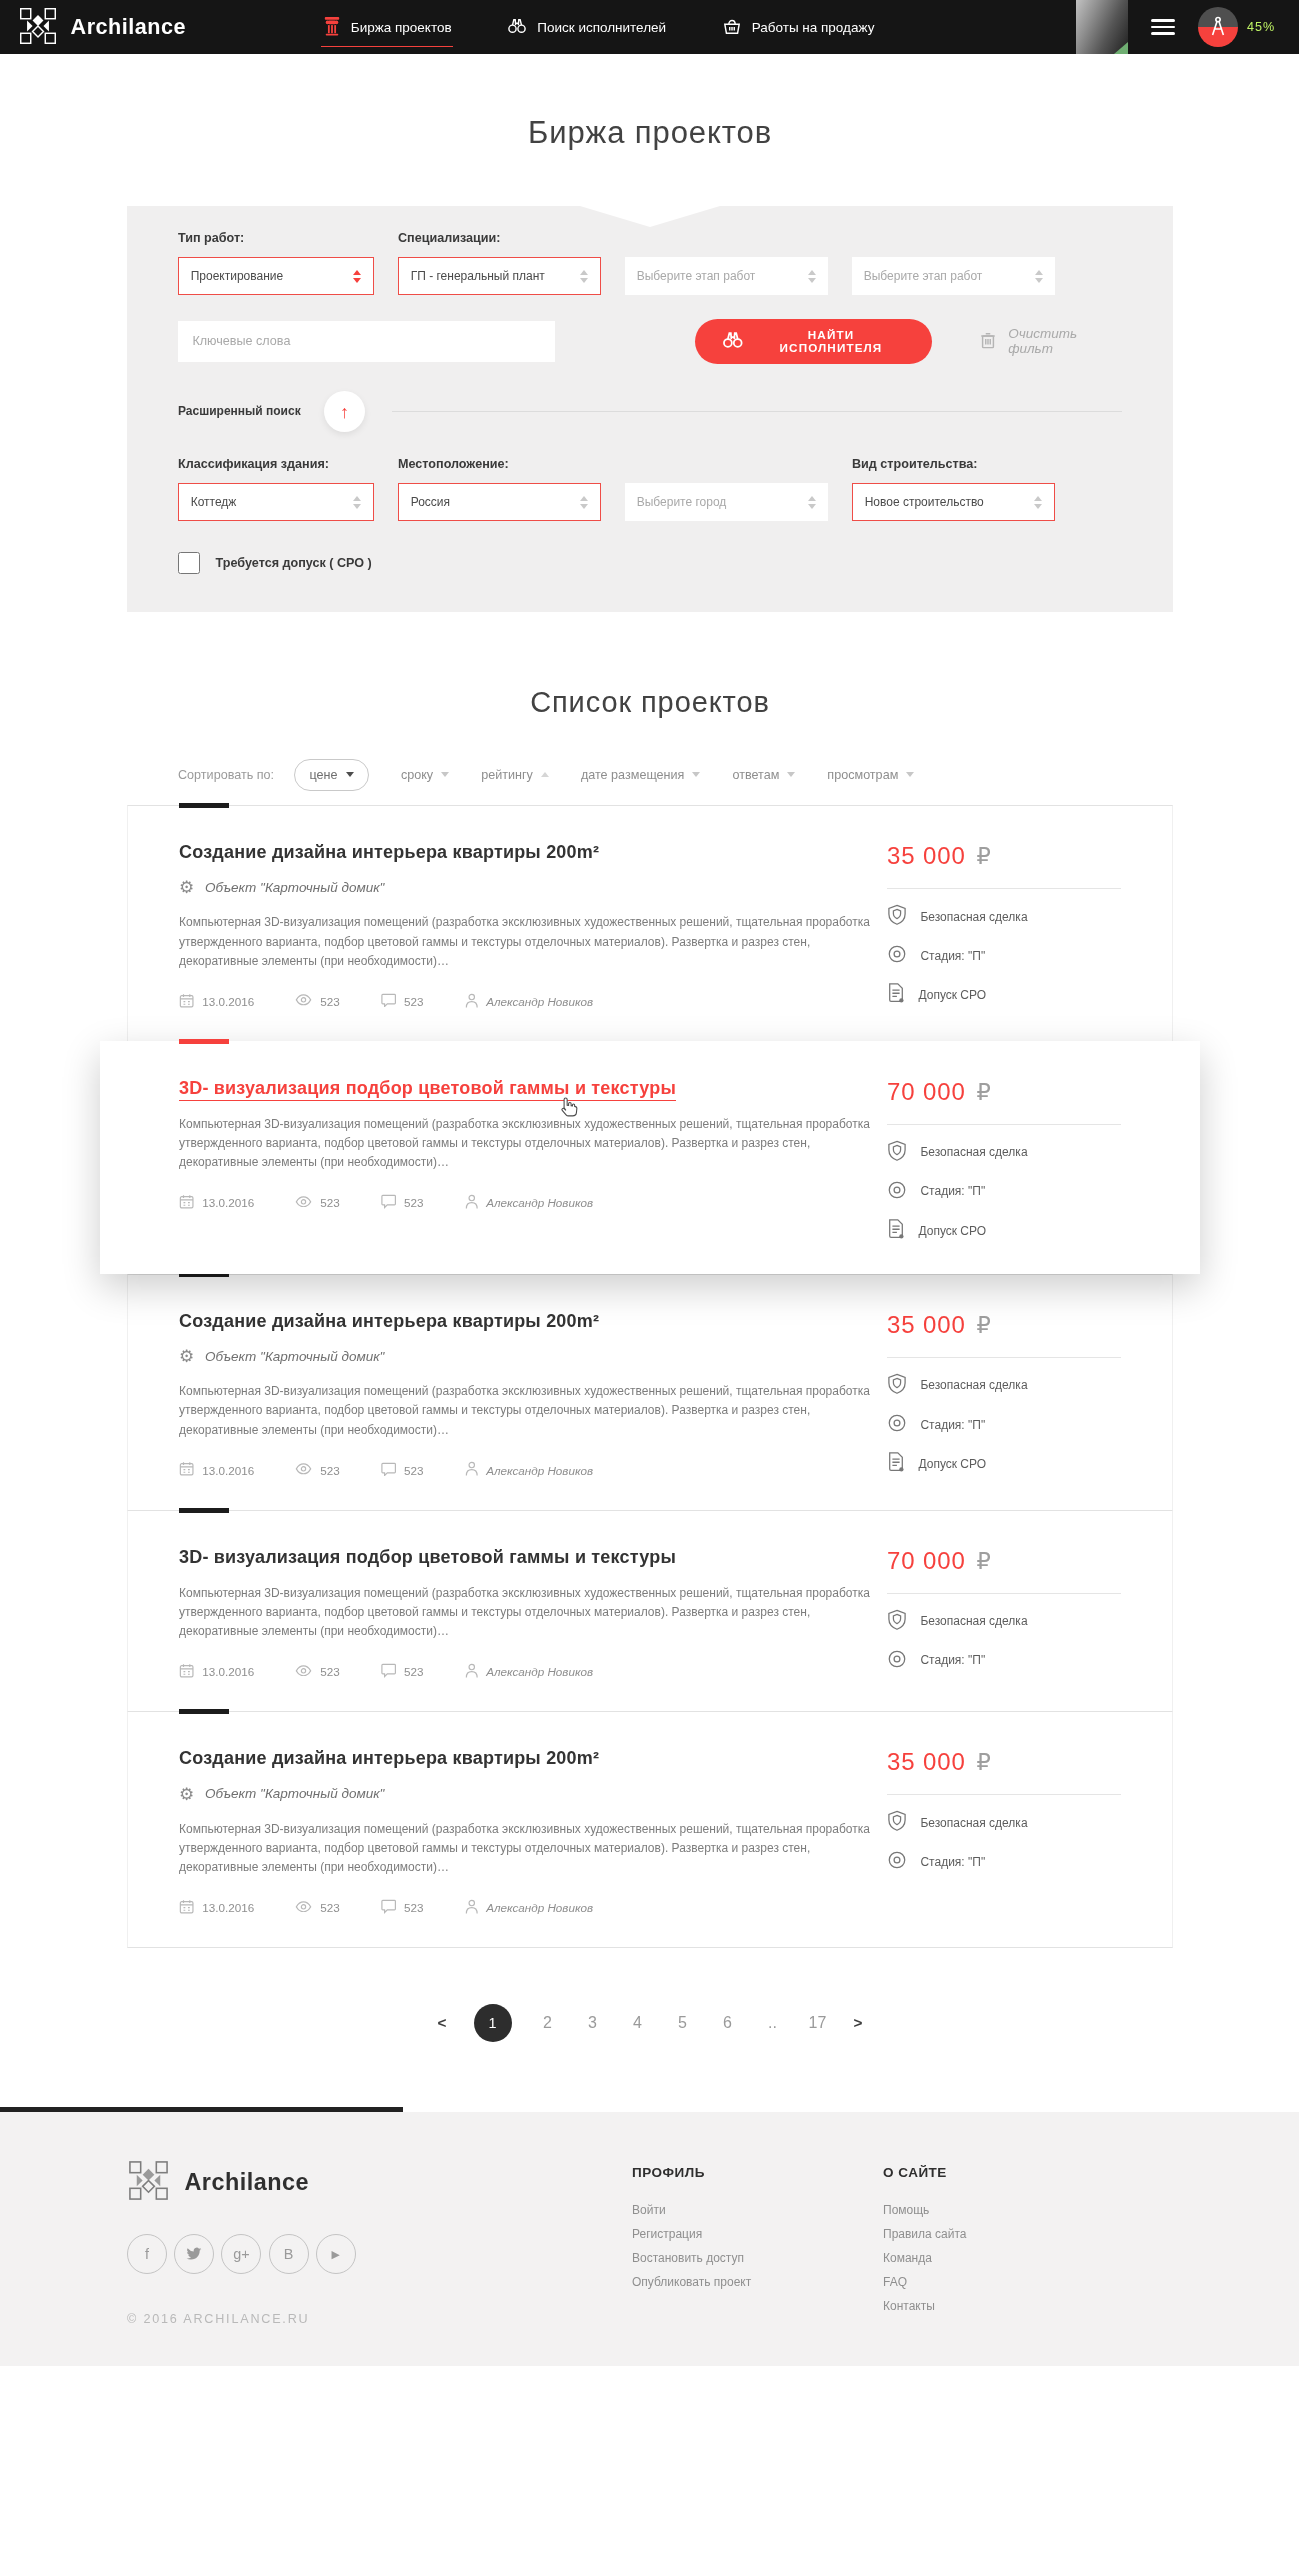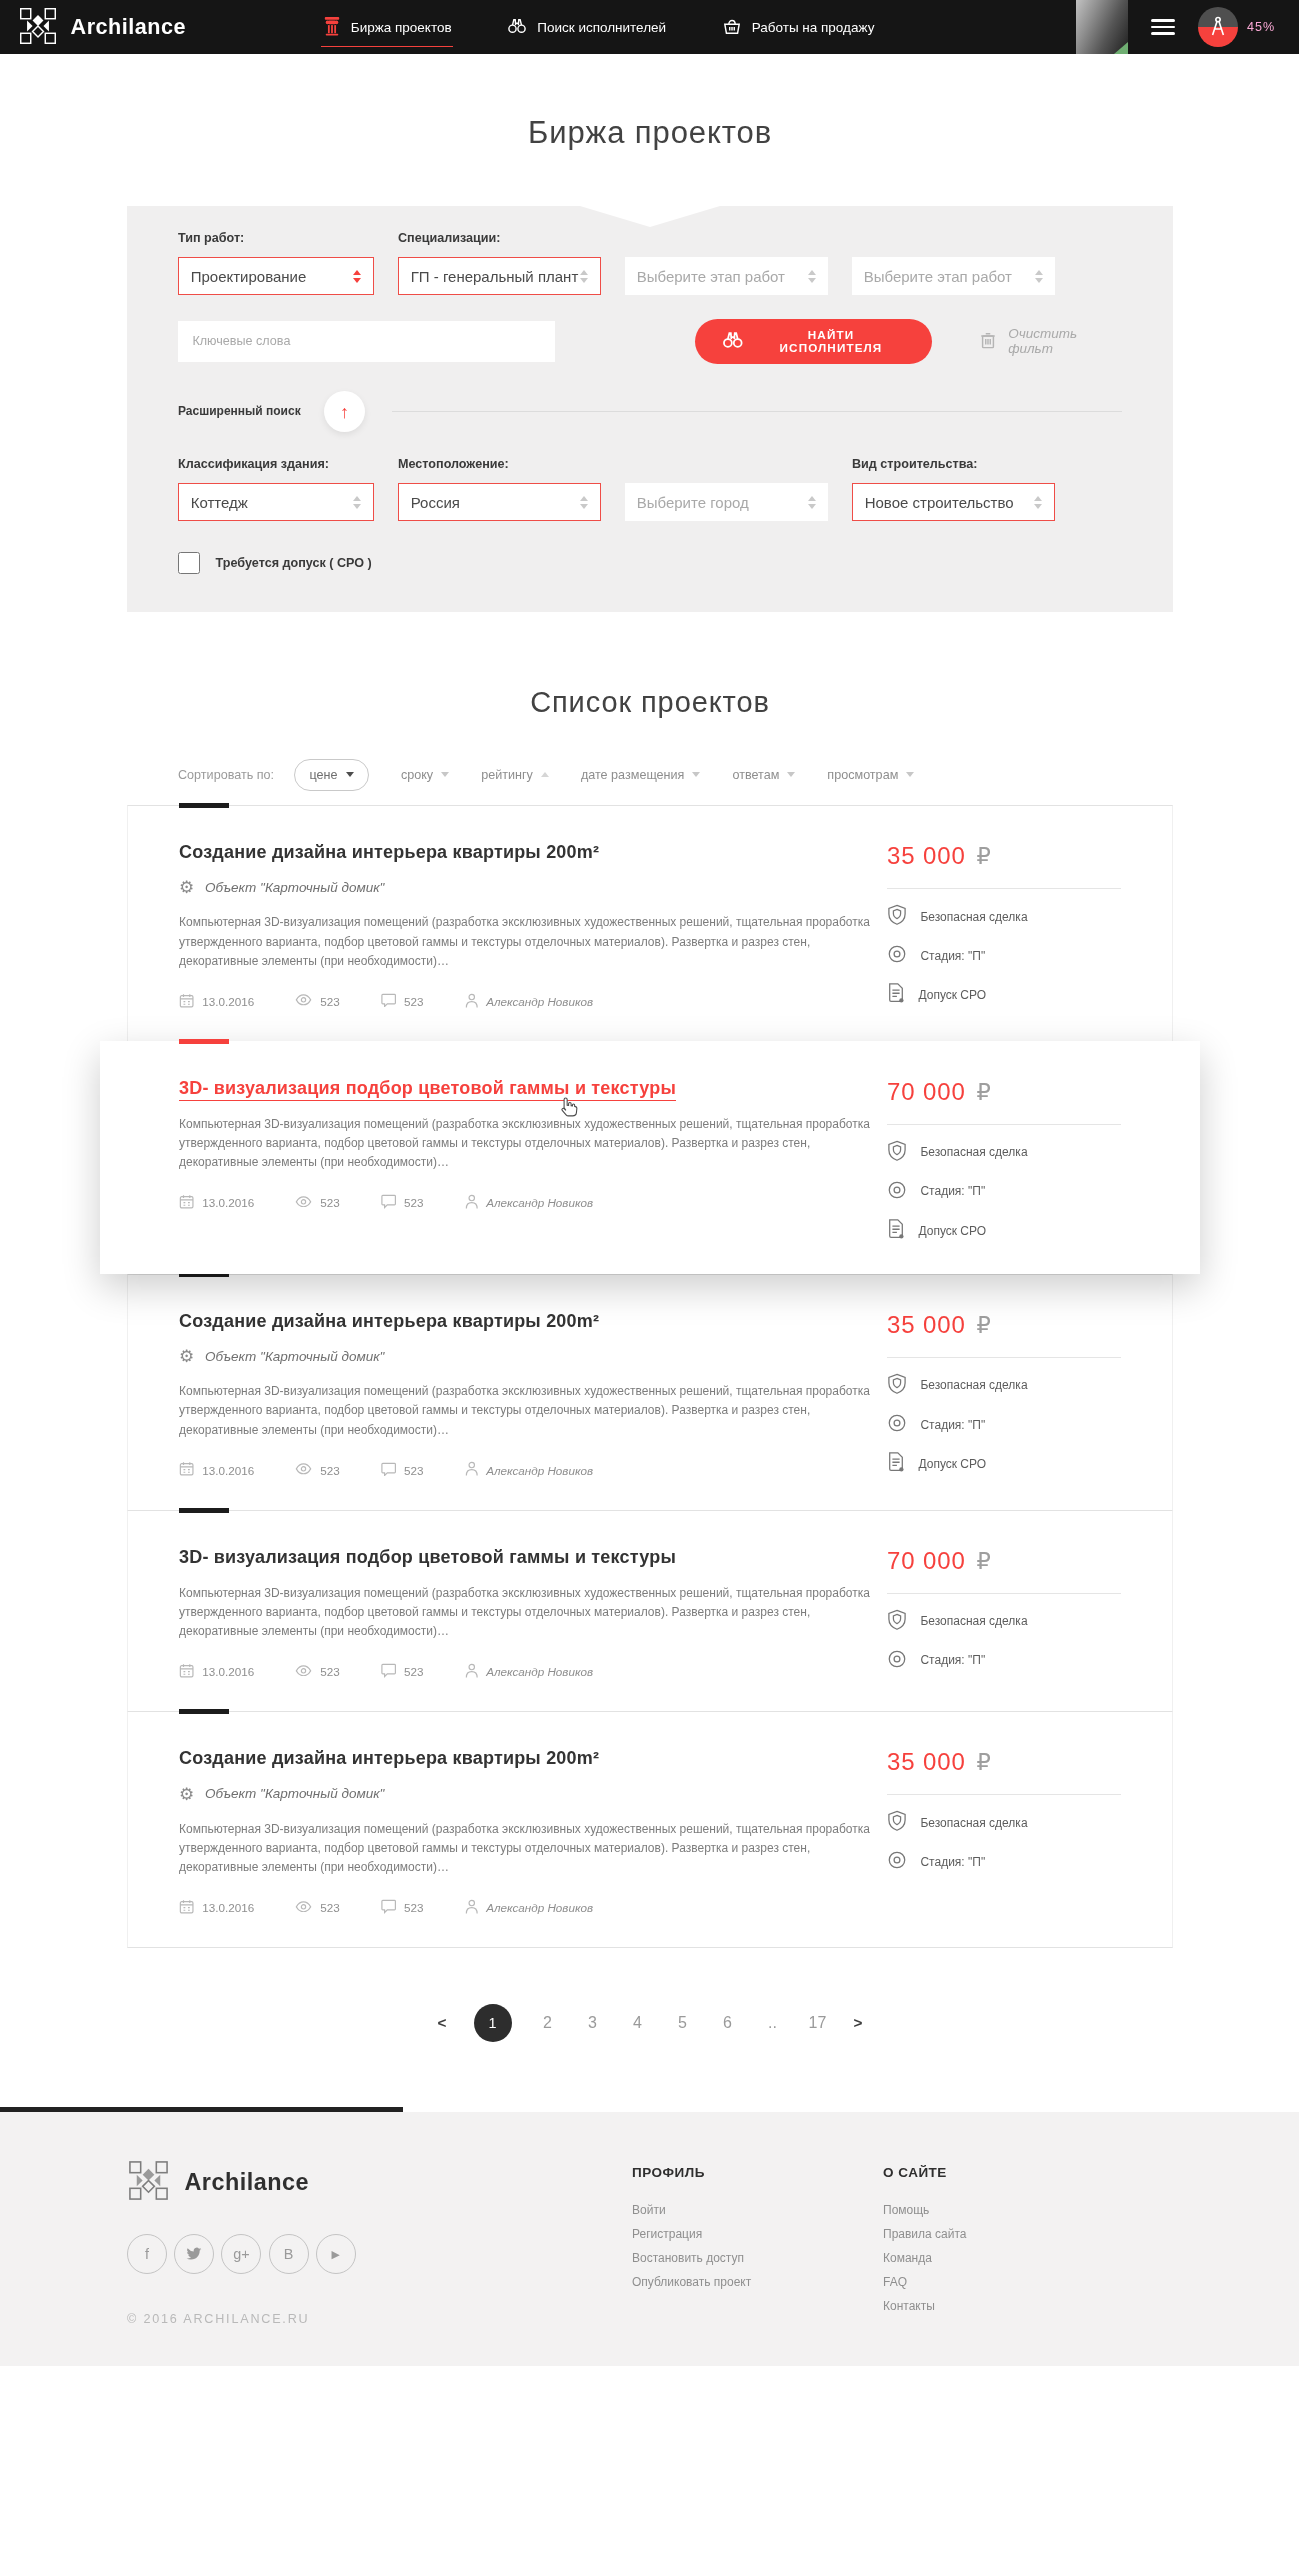--- a/index.html
+++ b/index.html
@@ -23,37 +23,37 @@
     background:linear-gradient(115deg,#c2c2c2 0%,#8f8f8f 30%,#555 62%,#1f1f1f 100%);
     position:relative; overflow:hidden; }
   .avatar::after { content:''; position:absolute; right:0; bottom:0; width:0; height:0;
     border-left:14.4px solid transparent; border-bottom:12.6px solid #6fae72; }
   .burger { width:23.4px; height:16px; display:flex; flex-direction:column; justify-content:space-between; cursor:pointer; }
   .burger i { height:2.7px; background:#fff; border-radius:1.8px; }
   .progress-badge { display:flex; align-items:center; gap:9px; }
   .compass-circle { width:40px; height:40px; border-radius:50%;
     background:linear-gradient(#4f4f4f 0 50%, #f6413d 50% 100%);
     display:flex; align-items:center; justify-content:center; }
-  .progress-text { color:#f9a8d4; font-size:12.6px; letter-spacing:0.9px; }
+  .progress-text { color:#bef264; font-size:12.6px; letter-spacing:0.9px; }
 
   
   .page-title { text-align:center; font-size:31px; font-weight:300; color:#424242;
     letter-spacing:0.9px; padding:40px 0 34px; }
 
   
   .filter-panel { position:relative; background:#f0efef; padding:21.6px 51px 38px; }
   .filter-panel .notch { position:absolute; top:0; left:50%; transform:translateX(-50%);
     width:0; height:0; border-left:70px solid transparent; border-right:70px solid transparent;
     border-top:21.6px solid #fff; }
   .f-label { font-size:12.6px; font-weight:bold; color:#3a3a3a; }
   .fgrid { display:grid; grid-template-columns:196px 203px 203px 203px; column-gap:24px; }
   .fgrid.labels { margin-top:3.6px; }
   .fgrid.selects { margin-top:12.6px; }
   .sel { height:38px; background:#fff; display:flex; align-items:center; justify-content:space-between;
-    padding:0 11.7px; font-size:15px; color:#4a4a4a; cursor:pointer; }
+    padding:0 11.7px; font-size:12px; color:#4a4a4a; cursor:pointer; }
   .sel--red { border:0.9px solid #ef4d47; }
   .sel .ph { color:#a9a9a9; }
   .updown { display:flex; flex-direction:column; gap:2.7px; }
   .updown i { width:0; height:0; border-left:4.5px solid transparent; border-right:4.5px solid transparent; }
   .updown .u { border-bottom:5.4px solid #c9c9c9; }
   .updown .d { border-top:5.4px solid #c9c9c9; }
   .updown.red .u { border-bottom-color:#f6413d; }
   .updown.red .d { border-top-color:#f6413d; }
   .frow2 { display:flex; align-items:center; margin-top:23.4px; }
   .kw-input { width:386px; height:41px; border:none; background:#fff; padding:0 14.4px;

